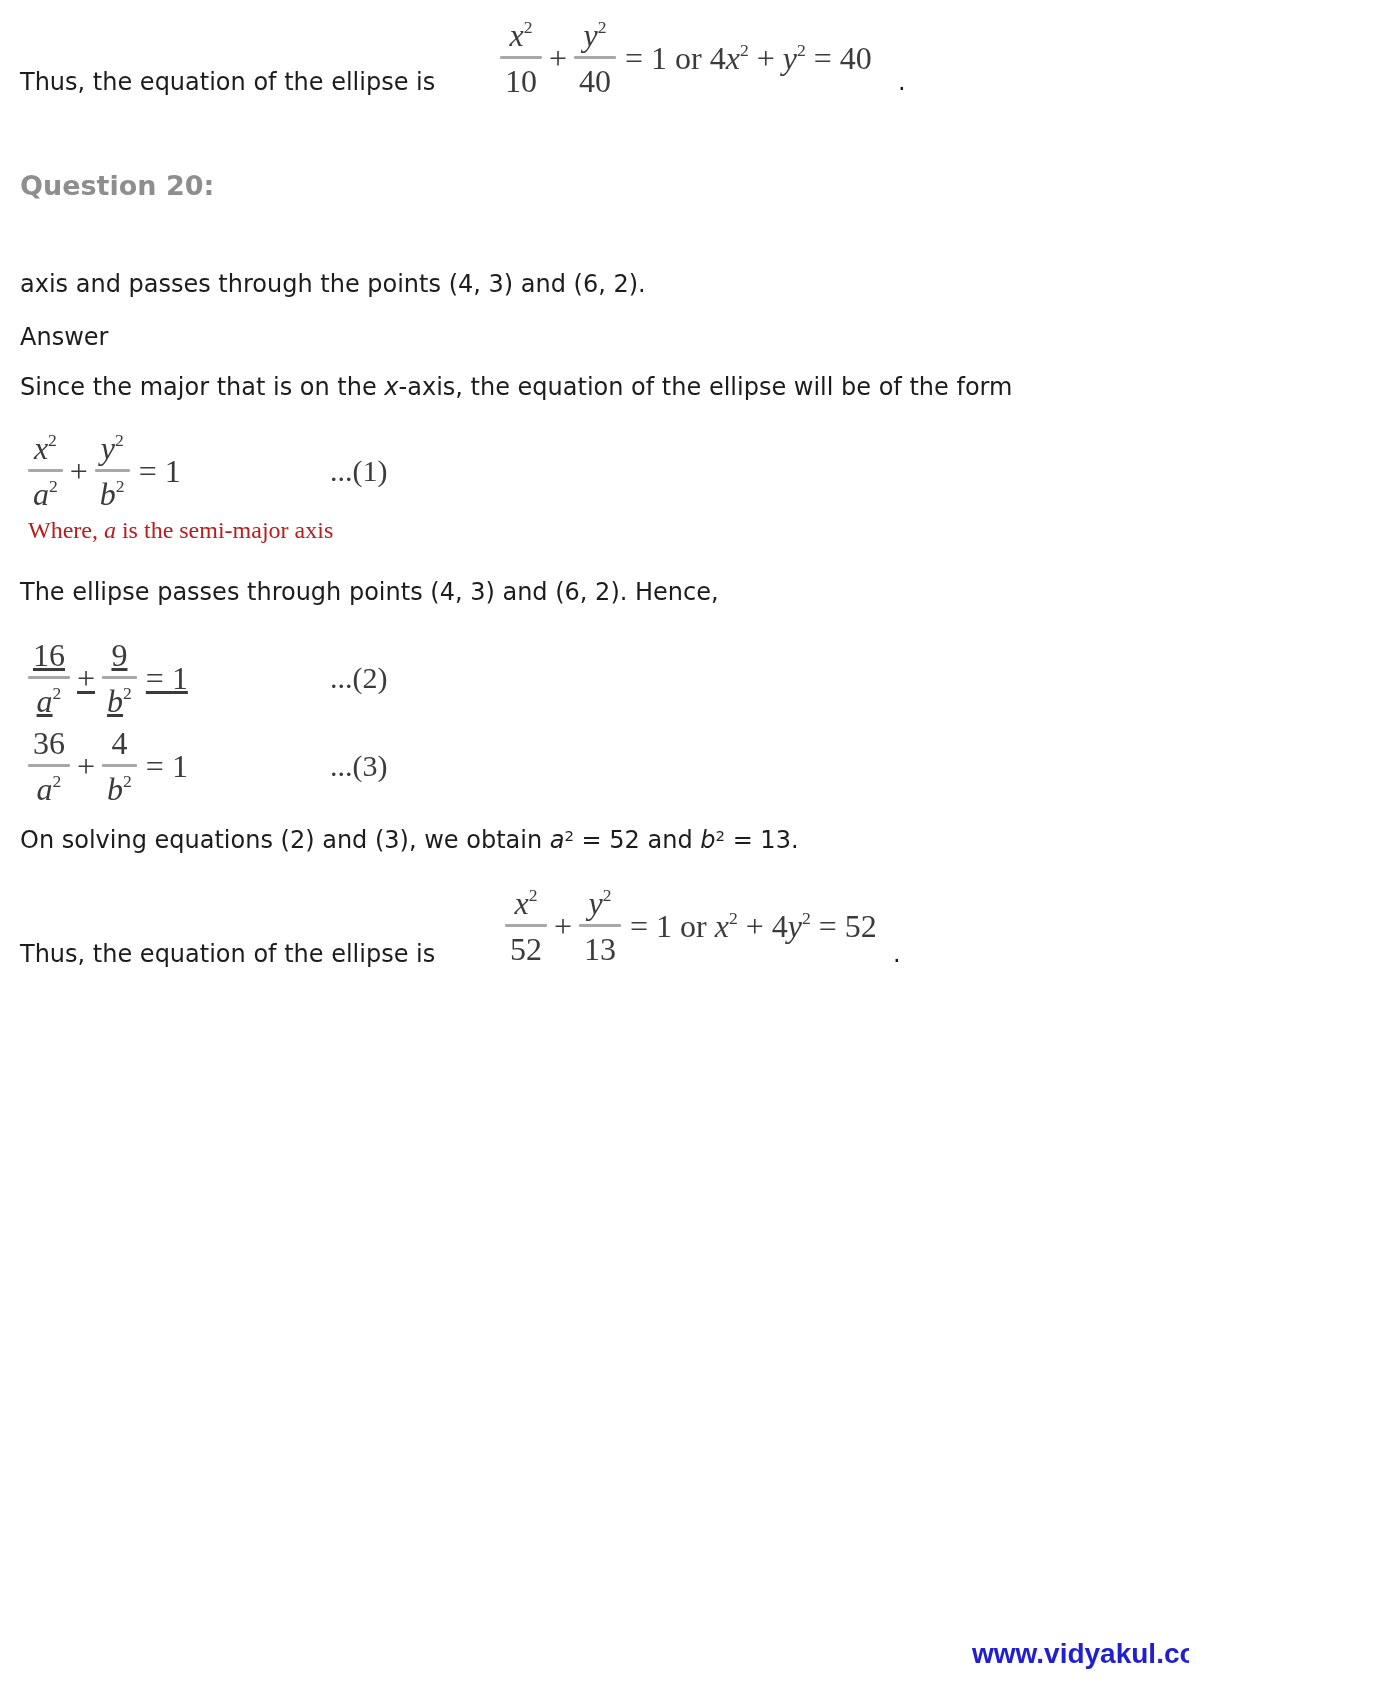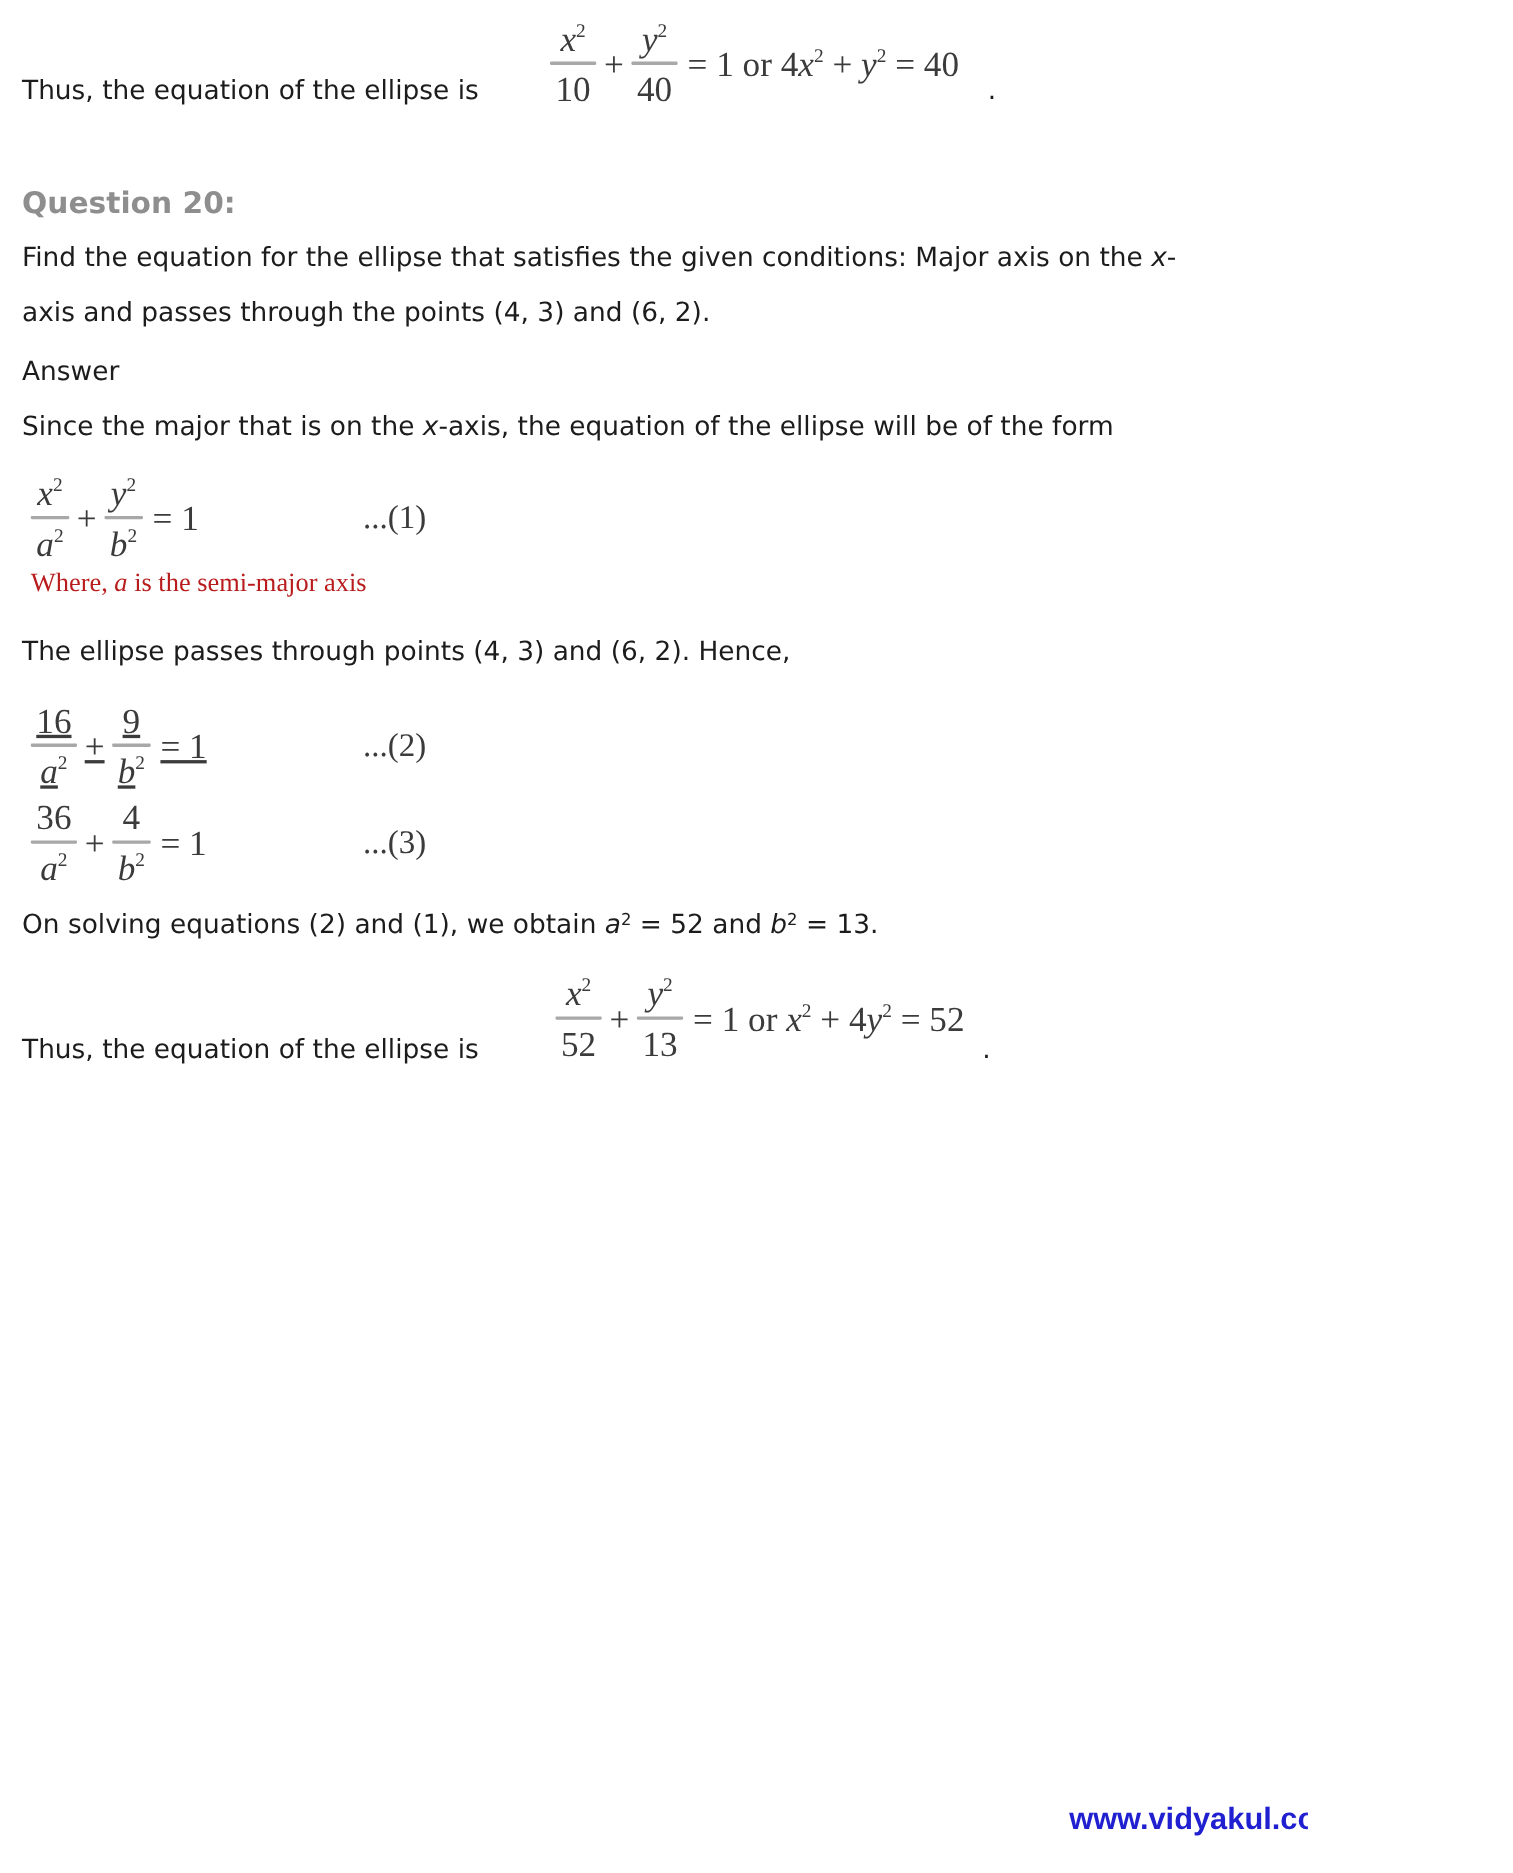--- a/index.html
+++ b/index.html
@@ -73,21 +73,20 @@
       <span class="fbar"></span>
       <span class="den">40</span>
     </span>
     <span class="rhs"><span>= 1 or 4</span><i class="vi">x</i><span class="sup">2</span><span> + </span><i class="vi">y</i><span class="sup">2</span><span> = 40</span></span>
   </div>
   <div class="bodyline" style="top:68px;">Thus, the equation of the ellipse is</div>
   <div class="period" style="left:898px;top:68px;">.</div>
 
   <div class="heading" style="top:170px;">Question 20:</div>
 
-  <div class="bodyline" style="top:220px;"><span>Find the equation for the ellipse that satisfies the given conditions: Major axis on the </span><i>x</i><span>-</span></div>
   <div class="bodyline" style="top:270px;">axis and passes through the points (4, 3) and (6, 2).</div>
 
   <div class="bodyline" style="top:323px;">Answer</div>
 
   <div class="bodyline" style="top:373px;"><span>Since the major that is on the </span><i>x</i><span>-axis, the equation of the ellipse will be of the form</span></div>
 
   <div class="eqline" style="left:28px;top:432px;">
     <span class="frac">
       <span class="num"><i class="vi">x</i><span class="sup">2</span></span>
       <span class="fbar"></span>
@@ -132,21 +131,21 @@
     <span class="op">+</span>
     <span class="frac">
       <span class="num">4</span>
       <span class="fbar"></span>
       <span class="den"><i class="vi">b</i><span class="sup">2</span></span>
     </span>
     <span class="rhs">= 1</span>
   </div>
   <div class="eqlabel" style="top:749px;">...(3)</div>
 
-  <div class="bodyline" style="top:826px;"><span>On solving equations (2) and (1), we obtain </span><i>a</i><span class="bsup">2</span><span> = 52 and </span><i>b</i><span class="bsup">2</span><span> = 13.</span></div>
+  <div class="bodyline" style="top:826px;"><span>On solving equations (2) and (3), we obtain </span><i>a</i><span class="bsup">2</span><span> = 52 and </span><i>b</i><span class="bsup">2</span><span> = 13.</span></div>
 
   <div class="eqline" style="left:505px;top:887px;">
     <span class="frac">
       <span class="num"><i class="vi">x</i><span class="sup">2</span></span>
       <span class="fbar"></span>
       <span class="den">52</span>
     </span>
     <span class="op">+</span>
     <span class="frac">
       <span class="num"><i class="vi">y</i><span class="sup">2</span></span>

